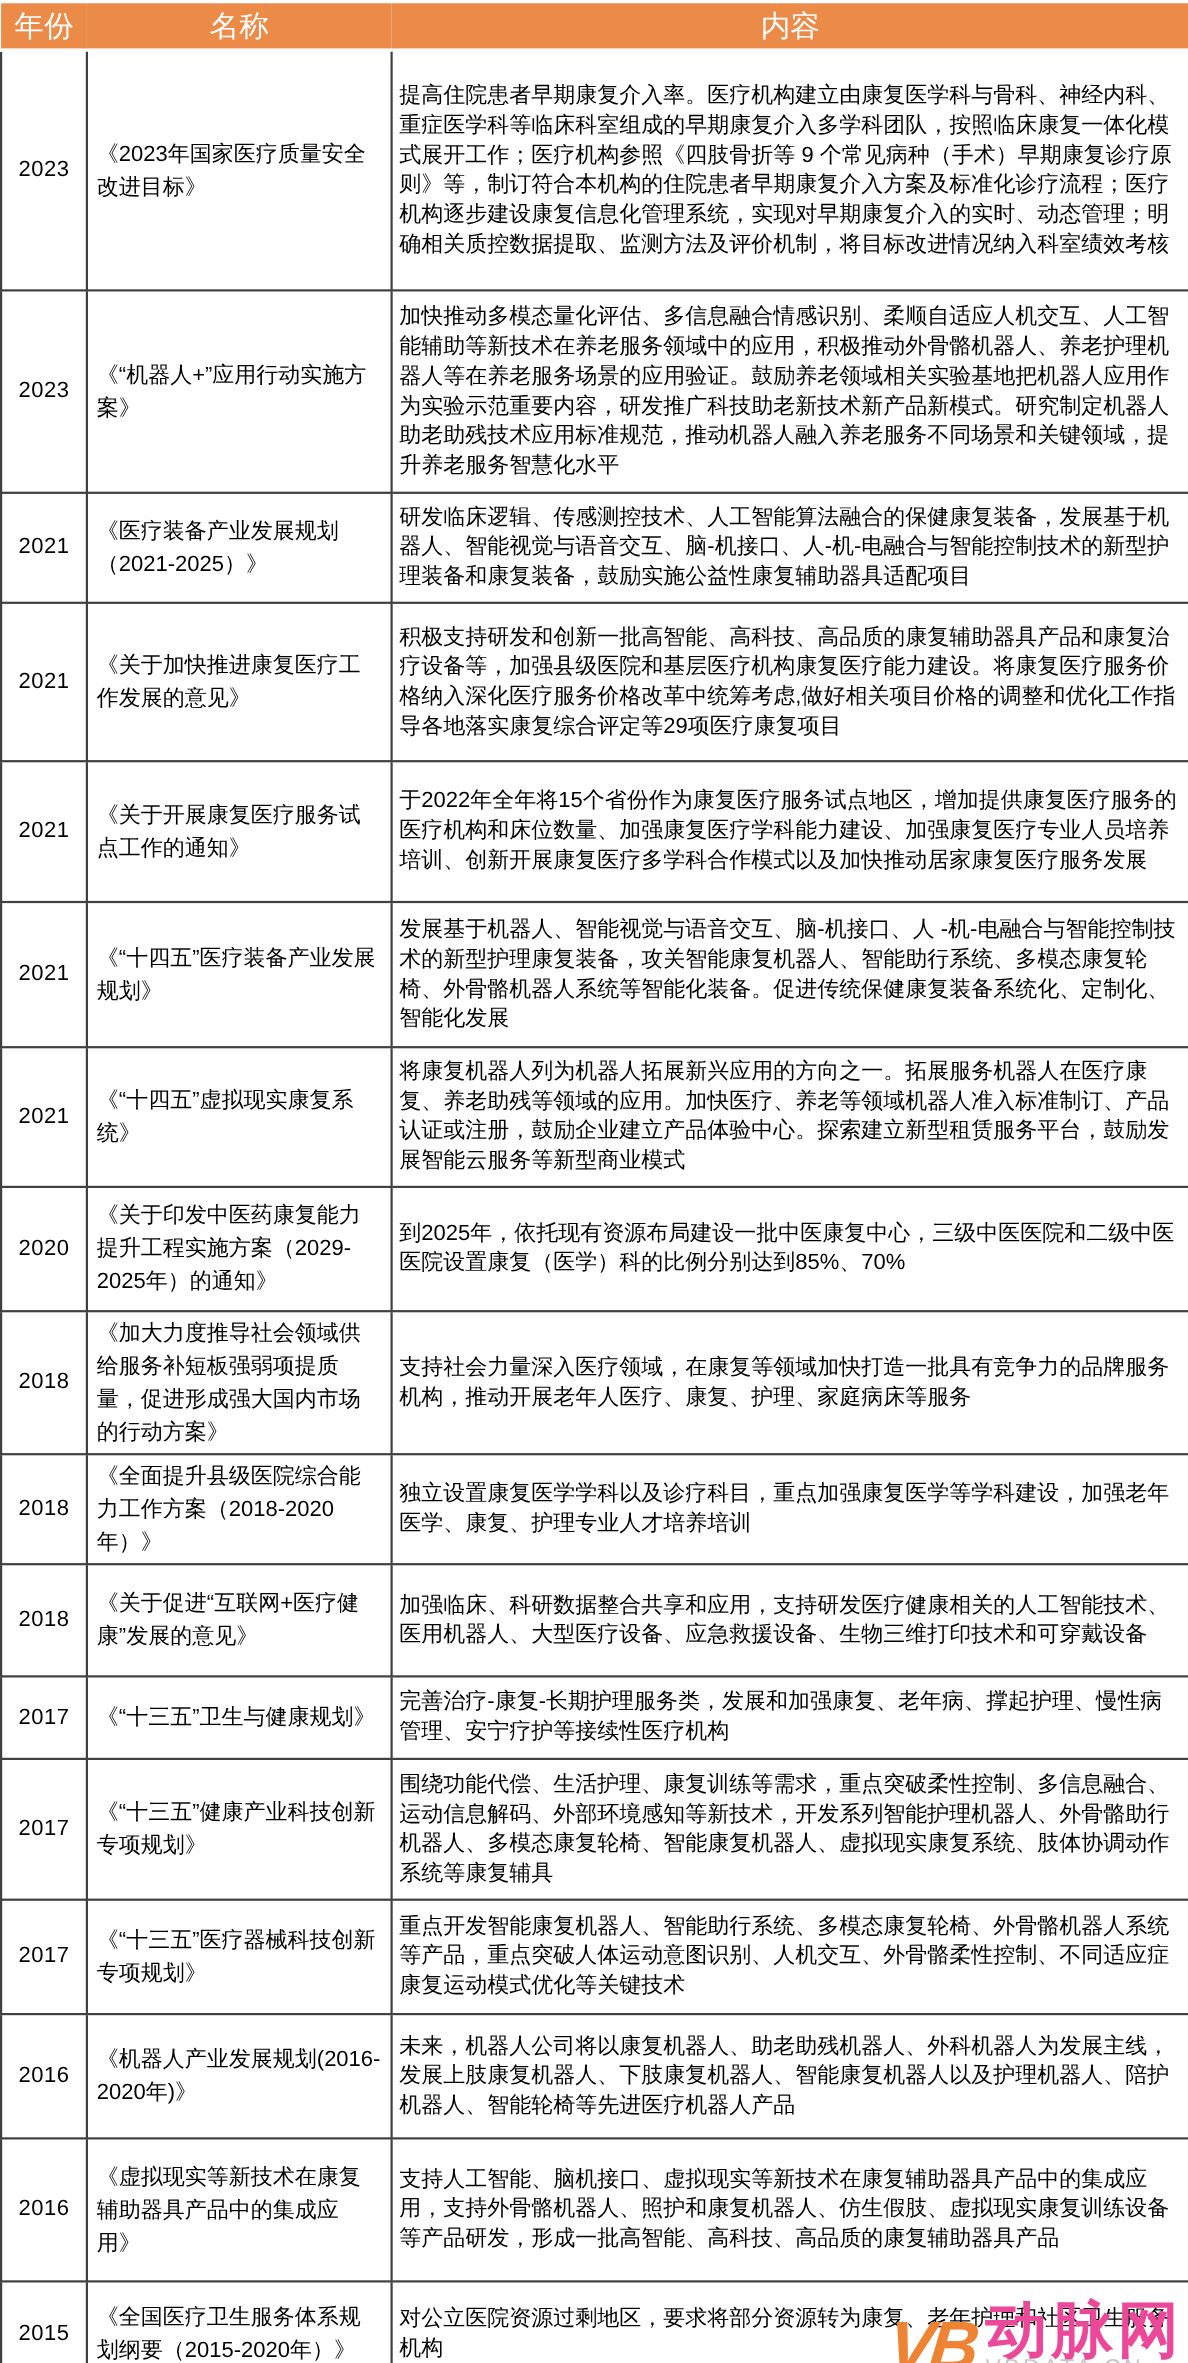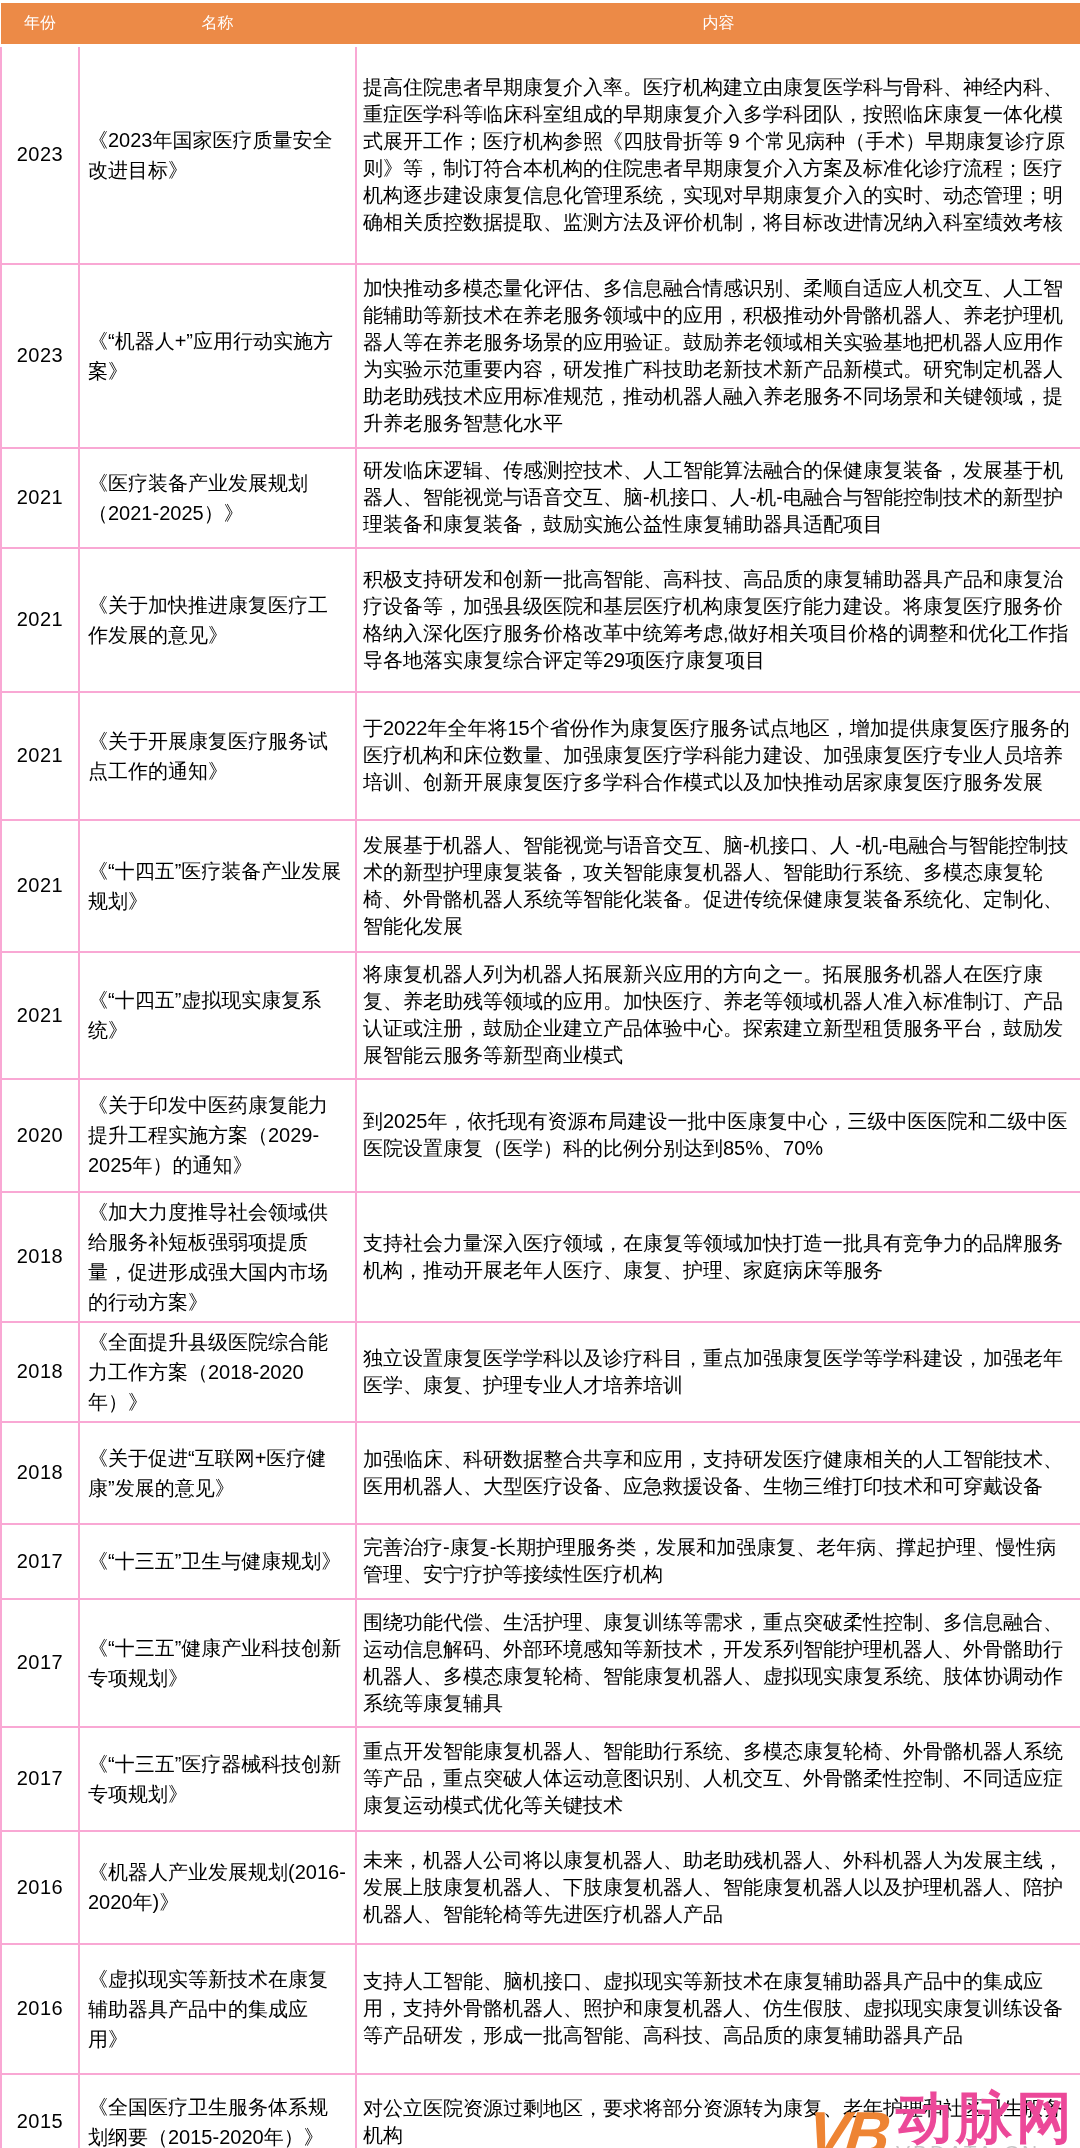--- a/index.html
+++ b/index.html
@@ -19,31 +19,31 @@
     border-collapse: collapse;
     table-layout: fixed;
   }
   col.c-year { width: 78px; }
   col.c-name { width: 277px; }
   col.c-content { width: 725px; }
 
   tr.head th {
     background: #EC8A47;
     color: #ffffff;
-    font-size: 16px;
+    font-size: 27px;
     font-weight: 500;
     height: 41px;
     border: none;
     border-bottom: 3px solid #ffffff;
     text-align: center;
     vertical-align: middle;
     padding: 0;
   }
   td {
-    border: 2px solid #f9a8d4;
+    border: 2px solid #404040;
     vertical-align: middle;
     font-size: 20px;
     box-sizing: border-box;
   }
   td.year {
     text-align: center;
     padding: 2px;
     letter-spacing: 0.5px;
   }
   td.name {

